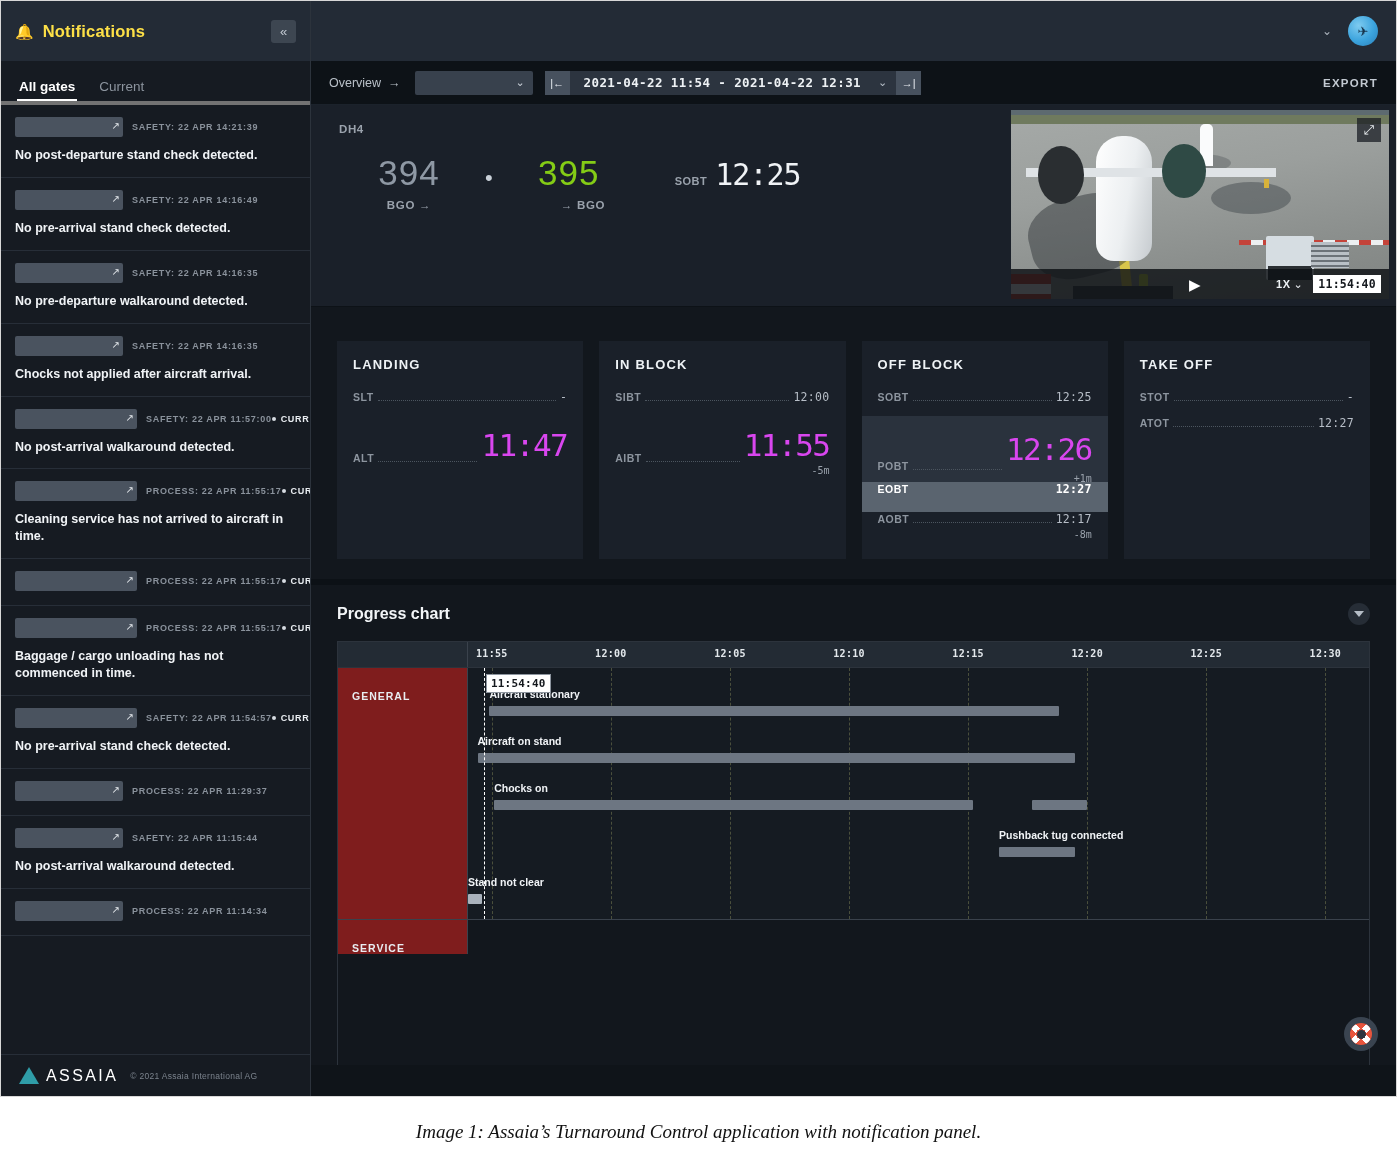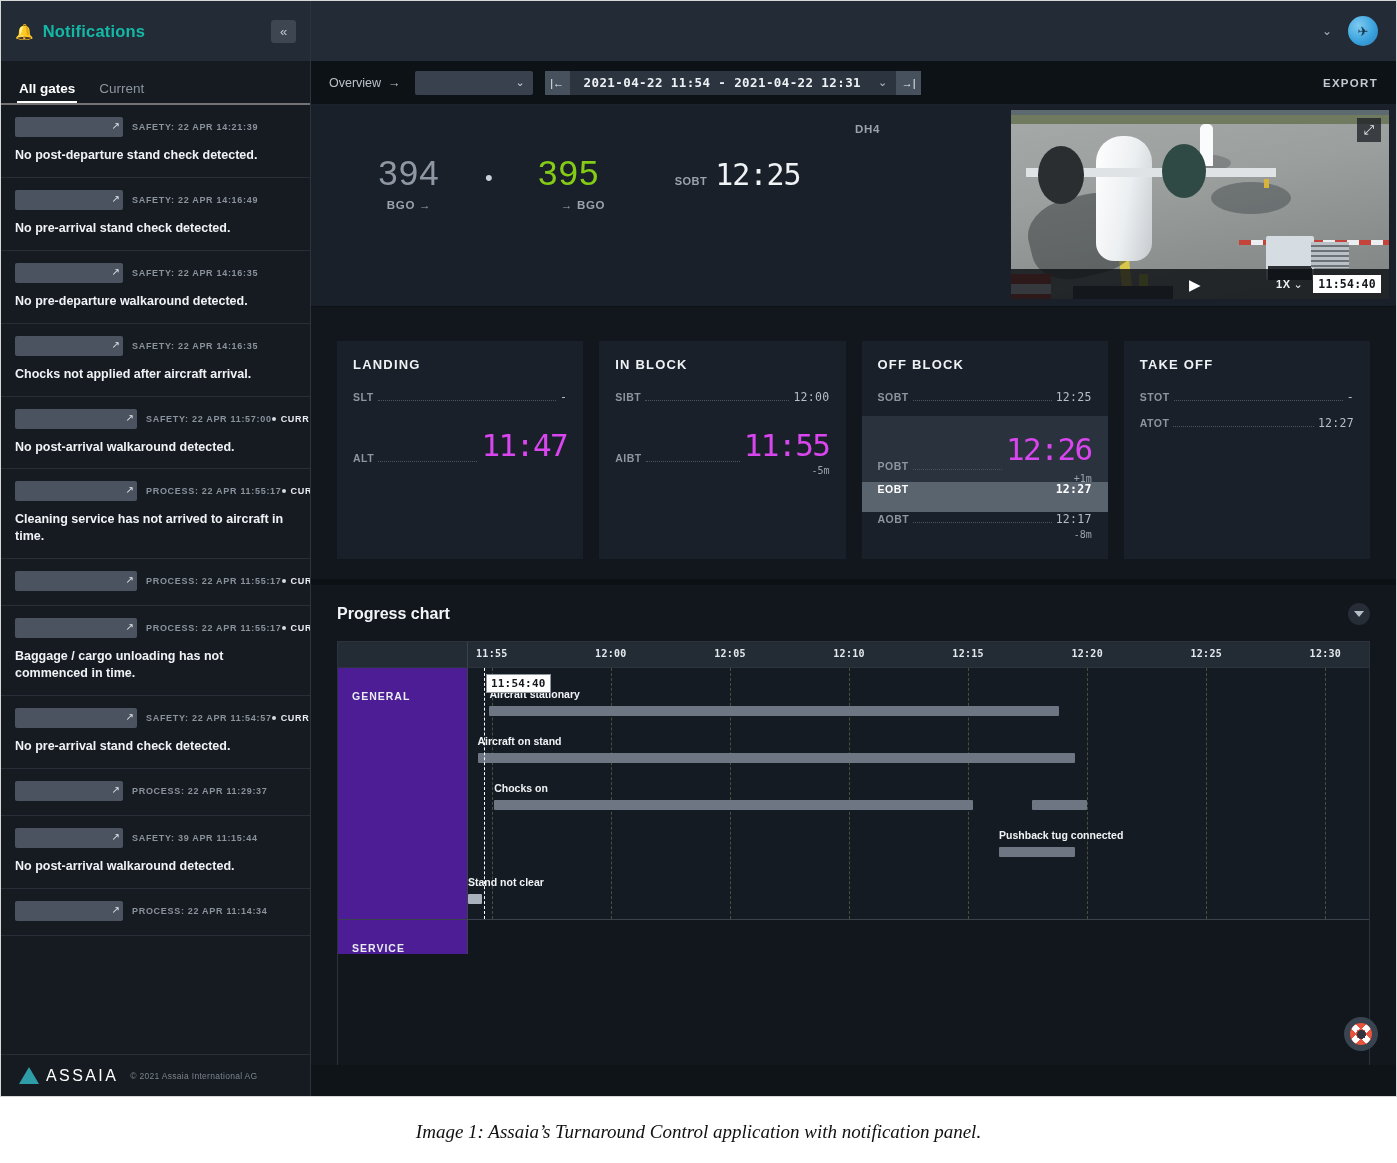--- a/index.html
+++ b/index.html
@@ -25,30 +25,30 @@
     border-right: 1px solid #2c333c;
     flex-shrink: 0;
   }
   .sb-header {
     height: 60px; background: #232b36;
     display: flex; align-items: center;
     padding: 0 14px;
     flex-shrink: 0;
   }
   .bell-icon { font-size: 15px; color: #e3e7ea; margin-right: 9px; line-height: 1; }
-  .sb-title { font-size: 16.5px; font-weight: bold; color: #14b8a6; letter-spacing: .2px; flex: 1; }
+  .sb-title { font-size: 16.5px; font-weight: bold; color: #fde047; letter-spacing: .2px; flex: 1; }
   .collapse-btn {
     width: 25px; height: 23px; background: #3d4651; border-radius: 3px;
     color: #c3cad2; font-size: 13px; display: flex; align-items: center; justify-content: center;
     cursor: pointer;
   }
   .sb-tabs {
     height: 44px; display: flex; align-items: flex-end;
     padding: 0 16px; background: #161b22; flex-shrink: 0;
-    border-bottom: 2px solid #737373;
+    border-bottom: 4px solid #737373;
   }
   .sb-tab {
     font-size: 13.5px; color: #8c949e; padding: 0 2px 7px 2px; margin-right: 20px;
     cursor: pointer; position: relative;
   }
   .sb-tab.active { color: #ffffff; font-weight: bold; }
   .sb-tab.active::after {
     content: ""; position: absolute; left: 0; right: 0; bottom: 0;
     height: 2px; background: #ffffff;
   }
@@ -138,21 +138,21 @@
     margin-left: auto; font-size: 11.5px; color: #c2c9d1; font-weight: bold;
     letter-spacing: 1.3px; cursor: pointer;
   }
 
   
   .flight-head {
     height: 202px; background: #1a2029; display: flex; flex-shrink: 0;
     border-bottom: 1px solid #0d1217; position: relative;
   }
   .fh-left { padding: 18px 0 0 28px; flex: 1; min-width: 0; }
-  .fh-type { font-size: 11.5px; color: #9aa2ac; font-weight: bold; letter-spacing: .6px; text-align: center; }
+  .fh-type { font-size: 11.5px; color: #9aa2ac; font-weight: bold; letter-spacing: .6px; }
   .fh-row { display: flex; align-items: baseline; margin-top: 18px; }
   .fh-num-block { width: 140px; text-align: center; }
   .fh-num { font-size: 35px; color: #8e98a4; font-weight: 300; letter-spacing: 1px; }
   .fh-num.dest { color: #84cc16; }
   .fh-dot { font-size: 22px; color: #c9d0d8; margin: 0 6px; }
   .fh-sobt-lbl { font-size: 11px; color: #9aa2ac; font-weight: bold; margin-left: 36px; margin-right: 8px; letter-spacing: .5px;}
   .fh-sobt { font-size: 30px; color: #f0f3f6; font-weight: 300; font-family: "DejaVu Sans Mono", monospace; letter-spacing: -1px;}
   .fh-codes { display: flex; margin-top: 6px; }
   .fh-code { width: 140px; text-align: center; font-size: 11.5px; color: #9aa2ac; font-weight: bold; letter-spacing: .7px;}
   .video-wrap {
@@ -259,21 +259,21 @@
   
   .chart-wrap { margin-top:16px; border:1px solid #2c333c; border-bottom:none; height:424px; overflow:hidden; position:relative;}
   .chart-axis { display:flex; height:26px; background:#232b34; border-bottom:1px solid #2c333c; }
   .axis-corner { width:130px; border-right:1px solid #3a424c; flex-shrink:0; }
   .axis-ticks { flex:1; position:relative; }
   .tick { position:absolute; top:6px; font-size:10px; color:#e3e8ec; font-weight:bold;
     font-family:"DejaVu Sans Mono", monospace; transform:translateX(-50%); letter-spacing:.3px;}
   .chart-body { position:relative; }
   .lane { display:flex; position:relative; }
   .lane-label { width:130px; flex-shrink:0; border-right:1px solid #3a424c; padding:22px 0 0 14px;
-    font-size:10.5px; color:#e9edf1; font-weight:bold; letter-spacing:1px; background:#4c1d95;}
+    font-size:10.5px; color:#e9edf1; font-weight:bold; letter-spacing:1px; background:#7f1d1d;}
   .lane-track { flex:1; position:relative; background:#151b22; }
   .gridline { position:absolute; top:0; bottom:0; width:1px; border-left:1px dashed #4a4f3c; }
   .nowline { position:absolute; top:0; bottom:0; width:0; border-left:1px dashed #ffffff; z-index:4; }
   .now-badge {
     position:absolute; z-index:5; background:#ffffff; color:#14181d; font-weight:bold;
     font-family:"DejaVu Sans Mono", monospace; font-size:11px; padding:2px 4px; letter-spacing:.2px;
     border:1px solid #8d959f;
   }
   .ev-label { position:absolute; font-size:10.5px; color:#f0f3f6; font-weight:bold; white-space:nowrap; z-index:3;}
   .bar { position:absolute; height:10px; background:#5f6975; border-radius:1px; }
@@ -426,21 +426,21 @@
               <span class="expand">↗</span>
             </div>
             <span class="notif-meta">PROCESS: 22 APR 11:29:37</span>
           </div>
         </div>
         <div class="notif">
           <div class="notif-top">
             <div class="thumb">
               <span class="expand">↗</span>
             </div>
-            <span class="notif-meta">SAFETY: 39 APR 11:15:44</span>
+            <span class="notif-meta">SAFETY: 22 APR 11:15:44</span>
           </div>
           <div class="notif-text">No post-arrival walkaround detected.</div>
         </div>
         <div class="notif">
           <div class="notif-top">
             <div class="thumb">
               <span class="expand">↗</span>
             </div>
             <span class="notif-meta">PROCESS: 22 APR 11:14:34</span>
           </div>

